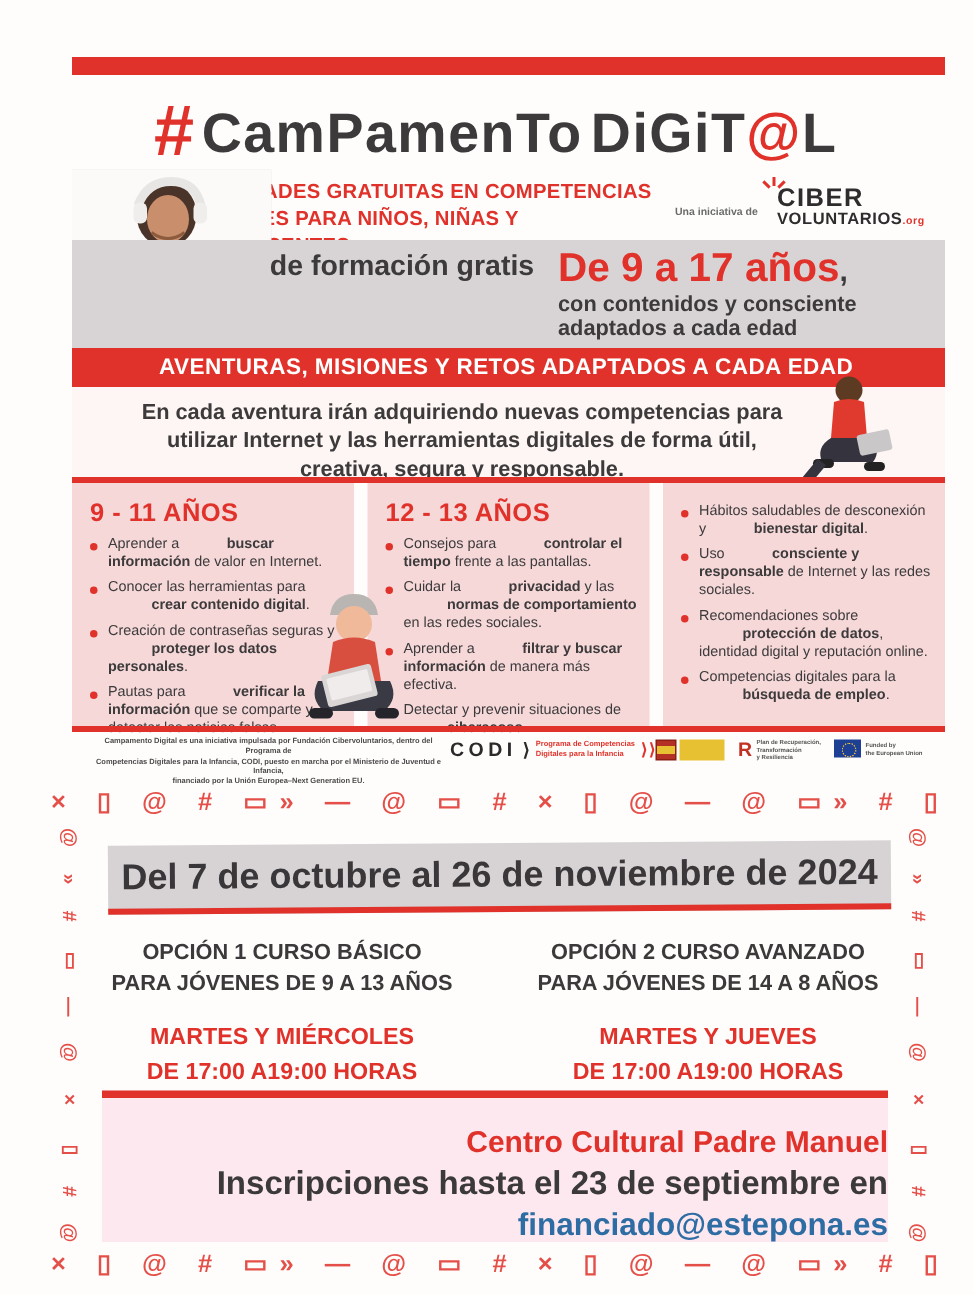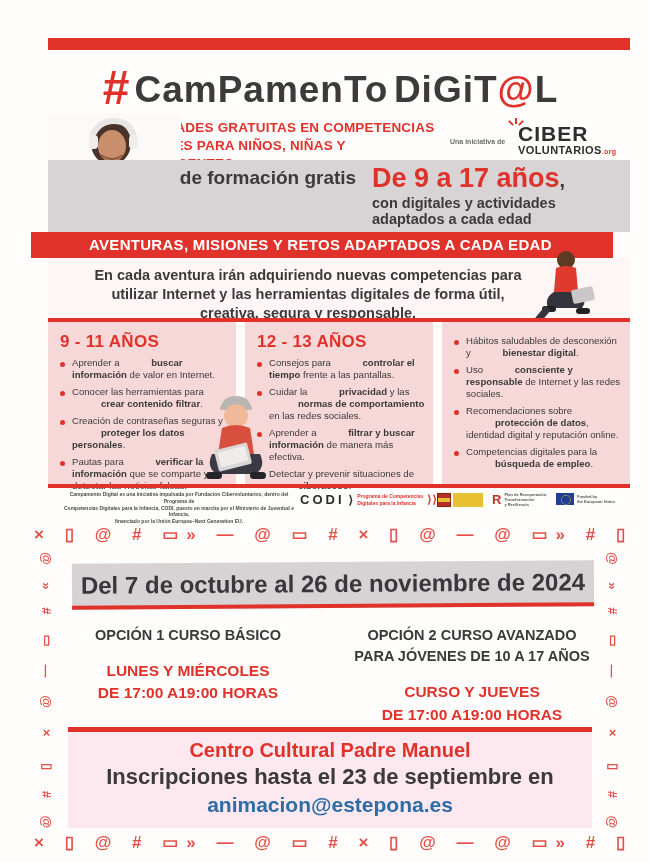--- a/index.html
+++ b/index.html
@@ -17,21 +17,21 @@
   .title{position:absolute;left:0;top:60px;width:637px;text-align:center;white-space:nowrap;
          font-weight:800;color:var(--dark);letter-spacing:1px;padding-left:24px;}
   .title .hash{color:var(--red);font-size:48px;vertical-align:-2px;margin-right:4px;}
   .title .word{font-size:37px;}
   .title .at{color:var(--red);}
   .subtitle{position:absolute;left:120px;top:119px;width:330px;color:var(--red);
             font-weight:800;font-size:13.5px;line-height:1.35;letter-spacing:.2px;}
   .initiative{position:absolute;left:450px;top:122px;width:170px;}
   .initiative .lbl{position:absolute;left:0;top:16px;font-size:7px;color:#6b6b6b;font-weight:700;}
   .ciberbox{position:absolute;left:68px;top:0;color:#2e2c2d;}
-  .ciber1{font-size:21px;font-weight:800;letter-spacing:1px;}
+  .ciber1{font-size:17px;font-weight:800;letter-spacing:1px;}
   .ciber2{font-size:11px;font-weight:800;letter-spacing:.4px;margin-top:-2px;}
   .ciberorg{font-size:7px;color:var(--red);font-weight:700;}
   .sparkle{position:absolute;left:60px;top:-4px;width:12px;height:12px;}
   .sparkle i{position:absolute;left:5px;top:0;width:2px;height:6px;background:var(--red);display:block;}
   .sparkle i:nth-child(2){transform:rotate(45deg);left:10px;top:2px;}
   .sparkle i:nth-child(3){transform:rotate(-45deg);left:0;top:2px;}
 
   
   .photo{position:absolute;left:48px;top:113px;width:133px;height:119px;}
 
@@ -40,21 +40,21 @@
   .h-left{position:absolute;left:168px;top:166px;width:200px;text-align:center;}
   .h-left .big{color:var(--red);font-size:31px;font-weight:800;letter-spacing:.5px;}
   .h-left .small{color:var(--dark);font-size:19px;font-weight:700;margin-top:1px;}
   .h-right{position:absolute;left:372px;top:163px;width:250px;}
   .h-right .big{color:var(--red);font-size:27px;font-weight:800;}
   .h-right .comma{color:var(--dark);font-weight:800;font-size:20px;}
   .h-right .l1{color:var(--dark);font-size:14.5px;font-weight:600;margin-top:1px;}
   .h-right .l2{color:var(--dark);font-size:14.5px;font-weight:800;}
 
   
-  .redbanner{position:absolute;left:31px;top:232px;width:582px;height:26px;background:var(--red);
+  .redbanner{position:absolute;left:48px;top:232px;width:582px;height:26px;background:var(--red);
              color:#fff;font-weight:800;font-size:15px;line-height:26px;padding-left:58px;
              letter-spacing:.3px;white-space:nowrap;}
 
   
   .introzone{position:absolute;left:48px;top:258px;width:582px;height:61px;background:#fdf6f4;}
   .intro{position:absolute;left:82px;top:266px;width:452px;text-align:center;color:var(--dark);
          font-size:14.5px;font-weight:700;line-height:1.3;}
   .sitter{position:absolute;left:518px;top:248px;width:82px;height:76px;}
 
   
@@ -110,21 +110,21 @@
   .option .o1,.option .o2{color:#3b393a;font-size:14.5px;font-weight:800;line-height:1.45;}
   .option .t1,.option .t2{color:var(--red);font-size:15.5px;font-weight:800;line-height:1.45;}
   .option .t1{margin-top:14px;}
   .option.left{left:64px;} .option.right{left:348px;}
   .council{position:absolute;left:288px;top:640px;width:90px;text-align:center;}
   .crest{width:40px;height:52px;}
   .counciltxt{color:#3b393a;font-size:13.5px;font-weight:600;line-height:1.25;margin-top:2px;}
 
   
   .regbox{position:absolute;left:68px;top:727px;width:524px;height:101px;background:var(--pinklight);
-          border-top:5px solid var(--red);text-align:center;padding-top:7px;}
+          border-top:5px solid var(--red);text-align:right;padding-top:19px;}
   .regvenue{color:var(--red);font-size:20px;font-weight:700;}
   .regdeadline{color:#3b393a;font-size:22px;font-weight:700;margin-top:2px;}
   .regemail{color:var(--blue);font-size:21px;font-weight:700;margin-top:3px;}
 </style>
 </head>
 <body>
 
 <div class="poster">
 
   <div class="topbar"></div>
@@ -167,21 +167,21 @@
     <rect x="56" y="80" width="44" height="24" rx="2" transform="rotate(-8 78 92)" fill="#6e6a6b"></rect>
     <path d="M30 78 Q24 90 26 119 L40 119 Q36 92 40 76 Z" fill="#5d6e87"></path>
   </svg>
 
   <div class="greyband"></div>
   <div class="h-left">
     <div class="small">de formación gratis</div>
   </div>
   <div class="h-right">
     <span class="big">De 9 a 17 años</span><span class="comma">,</span>
-    <div class="l1">con digitales y actividades</div>
+    <div class="l1">con contenidos y consciente</div>
     <div class="l2">adaptados a cada edad</div>
   </div>
 
   <div class="redbanner">AVENTURAS, MISIONES Y RETOS ADAPTADOS A CADA EDAD</div>
 
   <div class="introzone"></div>
   <div class="intro">En cada aventura irán adquiriendo nuevas competencias para utilizar Internet y las herramientas digitales de forma útil, creativa, segura y responsable.</div>
 
   <svg class="sitter" viewBox="0 0 82 76">
     <circle cx="48" cy="12" r="9" fill="#5d3a22"></circle>
@@ -192,21 +192,21 @@
     <rect x="58" y="60" width="14" height="6" rx="3" fill="#222"></rect>
     <path d="M30 60 L20 72" stroke="#35333e" stroke-width="7"></path>
   </svg>
 
   <div class="rule top"></div>
   <div class="cols">
       <section class="age-col">
         <h3 class="age-title">9 - 11 AÑOS</h3>
         <ul class="age-list">
           <li class="age-item"><span>Aprender a </span><b>buscar información</b><span> de valor en Internet.</span></li>
-          <li class="age-item"><span>Conocer las herramientas para </span><b>crear contenido filtrar</b><span>.</span></li>
+          <li class="age-item"><span>Conocer las herramientas para </span><b>crear contenido digital</b><span>.</span></li>
           <li class="age-item"><span>Creación de contraseñas seguras y </span><b>proteger los datos personales</b><span>.</span></li>
           <li class="age-item"><span>Pautas para </span><b>verificar la información</b><span> que se comparte y detectar las noticias falsas.</span></li>
         </ul>
       </section>
       <section class="age-col">
         <h3 class="age-title">12 - 13 AÑOS</h3>
         <ul class="age-list">
           <li class="age-item"><span>Consejos para </span><b>controlar el tiempo</b><span> frente a las pantallas.</span></li>
           <li class="age-item"><span>Cuidar la </span><b>privacidad</b><span> y las </span><b>normas de comportamiento</b><span> en las redes sociales.</span></li>
           <li class="age-item"><span>Aprender a </span><b>filtrar y buscar información</b><span> de manera más efectiva.</span></li>
@@ -275,31 +275,32 @@
 
   <div class="doodle doodle-row top">× ▯ @ # ▭» — @ ▭ # × ▯ @ — @ ▭» # ▯ @ # ▭» — @  × ▯ @ # ▭» — @ ▭ # × ▯ @ — @ ▭» # ▯ @ # ▭» — @  </div>
   <div class="doodle doodle-row bottom">× ▯ @ # ▭» — @ ▭ # × ▯ @ — @ ▭» # ▯ @ # ▭» — @  × ▯ @ # ▭» — @ ▭ # × ▯ @ — @ ▭» # ▯ @ # ▭» — @  </div>
   <div class="doodle doodle-col left">@ » # ▯ — @ × ▭ # @ » — ▯ @ #  @ » # ▯ — @ × ▭ # @ » — ▯ @ #  </div>
   <div class="doodle doodle-col right">@ » # ▯ — @ × ▭ # @ » — ▯ @ #  @ » # ▯ — @ × ▭ # @ » — ▯ @ #  </div>
 
   <div class="datebanner">Del 7 de octubre al 26 de noviembre de 2024</div>
 
   <div class="option left">
     <div class="o1">OPCIÓN 1 CURSO BÁSICO</div>
-    <div class="t1">LUNES Y MIÉRCOLES</div>
+    <div class="o2">PARA JÓVENES DE 9 A 13 AÑOS</div>
+    <div class="t1">MARTES Y MIÉRCOLES</div>
     <div class="t2">DE 17:00 A19:00 HORAS</div>
   </div>
 
 
   <div class="option right">
     <div class="o1">OPCIÓN 2 CURSO AVANZADO</div>
-    <div class="o2">PARA JÓVENES DE 10 A 17 AÑOS</div>
-    <div class="t1">CURSO Y JUEVES</div>
+    <div class="o2">PARA JÓVENES DE 14 A 8 AÑOS</div>
+    <div class="t1">MARTES Y JUEVES</div>
     <div class="t2">DE 17:00 A19:00 HORAS</div>
   </div>
 
   <div class="regbox">
     <div class="regvenue">Centro Cultural Padre Manuel</div>
     <div class="regdeadline">Inscripciones hasta el 23 de septiembre en</div>
-    <div class="regemail">animacion@estepona.es</div>
+    <div class="regemail">financiado@estepona.es</div>
   </div>
 
 </div>
 
 </body></html>

